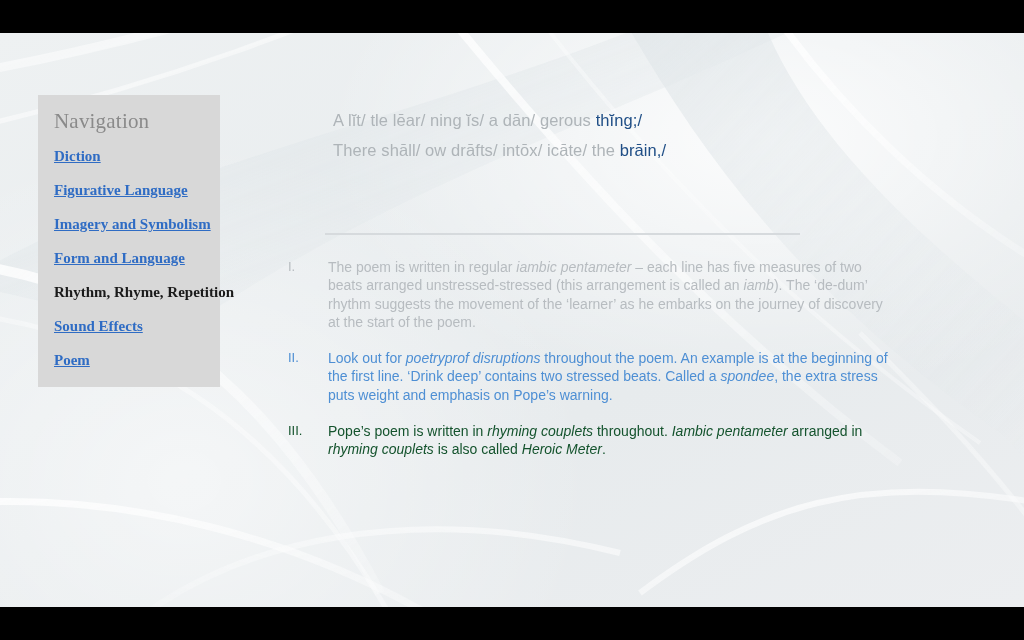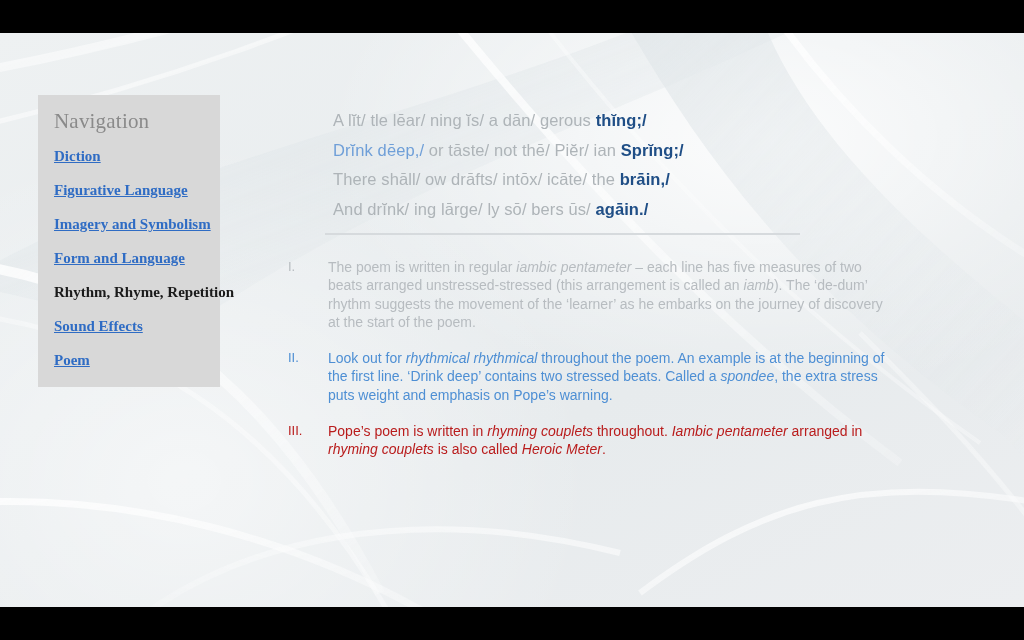--- a/index.html
+++ b/index.html
@@ -112,21 +112,21 @@
   .poem-line {
     font-family: "Liberation Sans", sans-serif;
     font-size: 16.5px;
     line-height: 29.5px;
     color: #aeb4b8;
     white-space: nowrap;
     letter-spacing: 0.1px;
   }
   .poem-line .seg-plain { color: #aeb4b8; }
   .poem-line .seg-blue  { color: #6f9fd8; }
-  .poem-line .seg-bold  { color: #1f4e86; font-weight: bold; }
+  .poem-line .seg-bold  { color: #1f4e86; font-weight: normal; }
 
   
   #divider {
     position: absolute;
     left: 325px;
     top: 200px;
     width: 475px;
     height: 2px;
     background: #d6dadd;
     z-index: 5;
@@ -154,21 +154,21 @@
   .note-body {
     flex: 1 1 auto;
     font-size: 14px;
     line-height: 18.3px;
   }
   .note.tone-grey .note-num,
   .note.tone-grey .note-body { color: #b7bcc0; }
   .note.tone-blue .note-num,
   .note.tone-blue .note-body { color: #4e8fd4; }
   .note.tone-navy .note-num,
-  .note.tone-navy .note-body { color: #b91c1c; }
+  .note.tone-navy .note-body { color: #14532d; }
   .note-body i { font-style: italic; }
 
   
   #footer-site {
     position: absolute;
     left: 455px;
     top: 573px;
     font-size: 11.5px;
     color: #a8adb1;
     z-index: 5;
@@ -238,35 +238,33 @@
           <div class="nav-item">Imagery and Symbolism</div>
           <div class="nav-item">Form and Language</div>
           <div class="nav-item current">Rhythm, Rhyme, Repetition</div>
           <div class="nav-item">Sound Effects</div>
           <div class="nav-item">Poem</div>
         </div>
     </div>
 
     <div id="poem">
         <div class="poem-line"><span class="seg-plain">A lĭt/ tle lēar/ ning ĭs/ a dān/ gerous </span><span class="seg-bold">thĭng;/</span></div>
-        <div class="poem-line"><span class="seg-blue">Drĭnk dēep,/</span><span class="seg-plain"> or tāste/ not thē/ Piĕr/ ian </span><span class="seg-bold">Sprĭng;/</span></div>
         <div class="poem-line"><span class="seg-plain">There shāll/ ow drāfts/ intōx/ icāte/ the </span><span class="seg-bold">brāin,/</span></div>
-        <div class="poem-line"><span class="seg-plain">And drĭnk/ ing lārge/ ly sō/ bers ūs/ </span><span class="seg-bold">agāin./</span></div>
       </div>
 
     <div id="divider"></div>
 
     <div id="notes">
         <div class="note tone-grey">
           <div class="note-num">I.</div>
           <div class="note-body">The poem is written in regular <i>iambic pentameter</i> – each line has five measures of two beats arranged unstressed-stressed (this arrangement is called an <i>iamb</i>). The ‘de-dum’ rhythm suggests the movement of the ‘learner’ as he embarks on the journey of discovery at the start of the poem.</div>
         </div>
         <div class="note tone-blue">
           <div class="note-num">II.</div>
-          <div class="note-body">Look out for <i>rhythmical rhythmical</i> throughout the poem. An example is at the beginning of the first line. ‘Drink deep’ contains two stressed beats. Called a <i>spondee</i>, the extra stress puts weight and emphasis on Pope’s warning.</div>
+          <div class="note-body">Look out for <i>poetryprof disruptions</i> throughout the poem. An example is at the beginning of the first line. ‘Drink deep’ contains two stressed beats. Called a <i>spondee</i>, the extra stress puts weight and emphasis on Pope’s warning.</div>
         </div>
         <div class="note tone-navy">
           <div class="note-num">III.</div>
           <div class="note-body">Pope’s poem is written in <i>rhyming couplets</i> throughout. <i>Iambic pentameter</i> arranged in <i>rhyming couplets</i> is also called <i>Heroic Meter</i>.</div>
         </div>
       </div>
 
     <div id="footer-site">www.poetryprof.com</div>
     <div id="footer-ref">
       <span class="ref-title">An Essay on Criticism</span><span class="ref-sep"> / </span><span class="ref-lines">Lines 1 – 4</span><span class="ref-sep"> / </span><span class="ref-section">Rhythm, Rhyme, Repetition</span>

